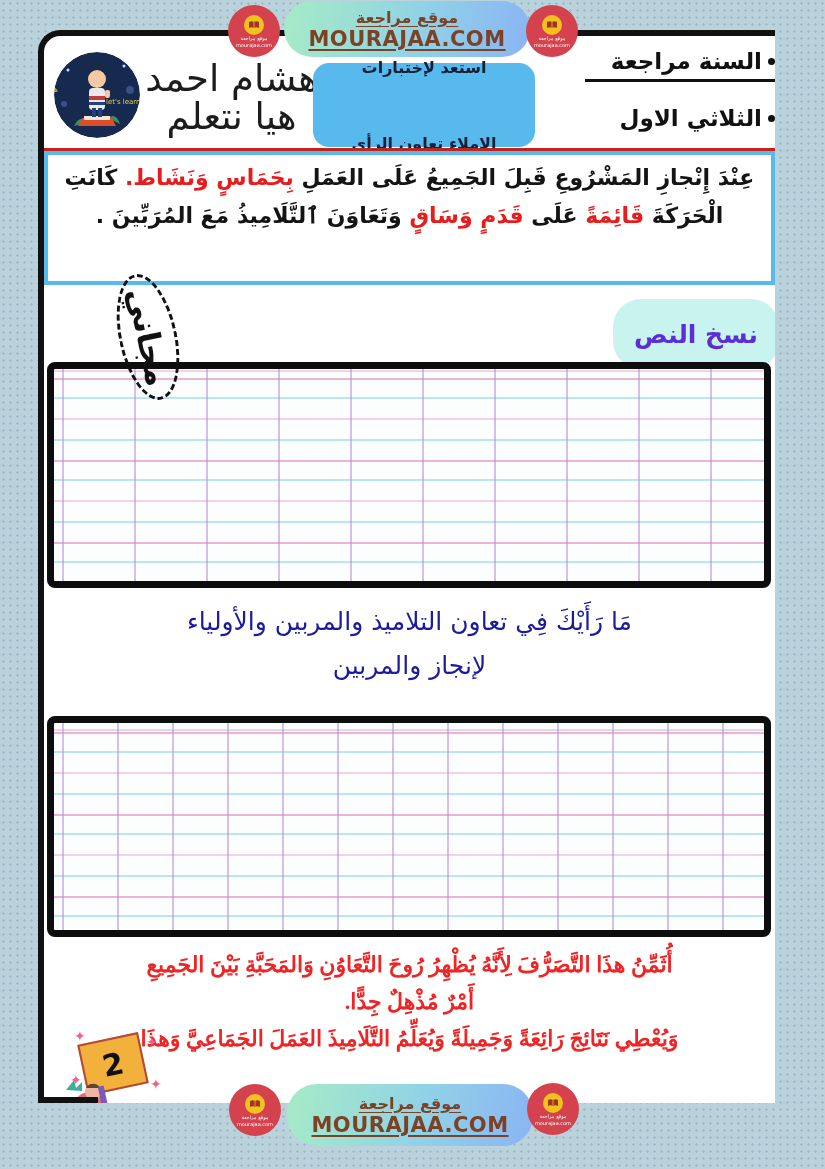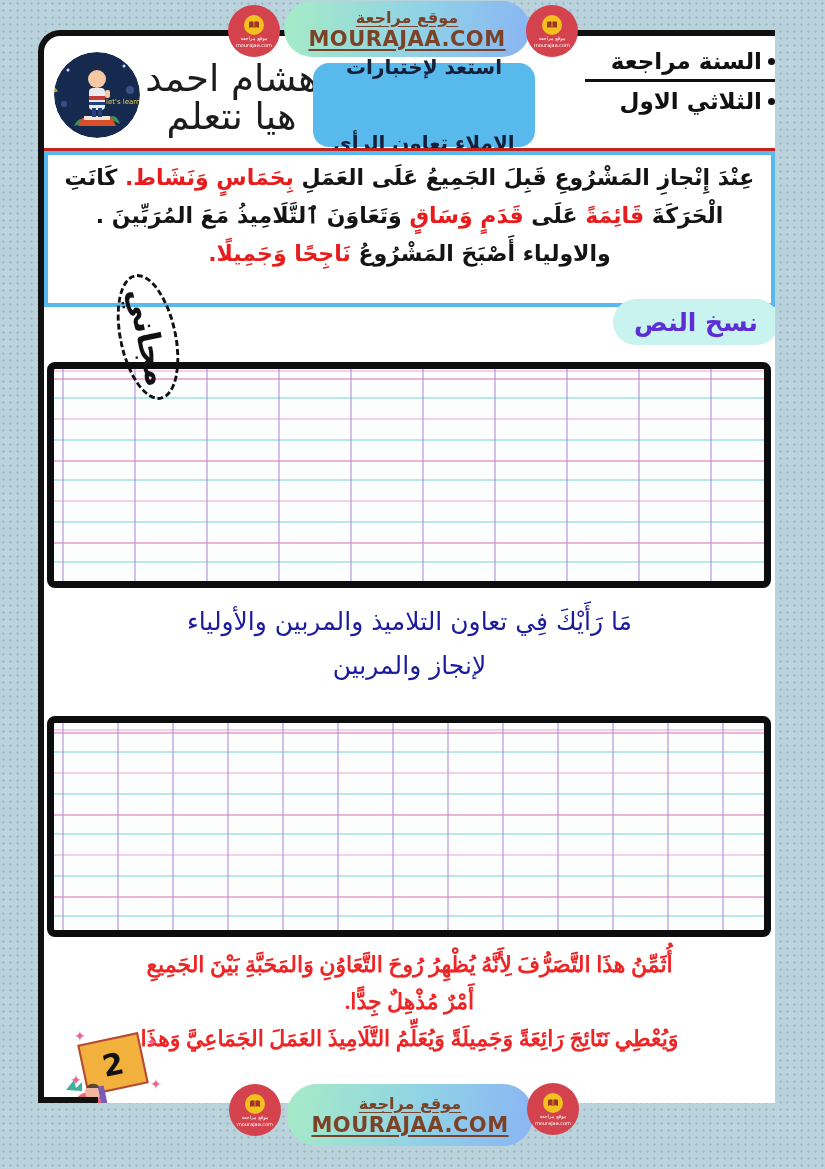--- a/index.html
+++ b/index.html
@@ -24,46 +24,46 @@
   }
   .page-bottom-stub{position:absolute; left:0; top:1061px; width:54px; height:6px; background:#111;}
   
   .avatar{position:absolute; left:10px; top:16px; width:86px; height:86px; border-radius:50%; overflow:hidden;}
   .author{position:absolute; left:100px; top:24px; width:175px; text-align:center; direction:rtl;
           font-size:37px; color:#1c1c1c; line-height:38px; font-weight:500;}
   .exam-box{
     position:absolute; left:269px; top:27px; width:222px; height:84px;
     background:var(--accent-blue); border-radius:16px; direction:rtl;
     display:flex; flex-direction:column; justify-content:center; align-items:center;
-    color:#141f3a; font-size:20px; font-weight:600; line-height:33px;gap:43px;
+    color:#141f3a; font-size:16px; font-weight:600; line-height:33px;gap:43px;
   }
   .grade-block{position:absolute; right:0; top:12px; width:190px; direction:rtl; font-weight:bold; font-size:23px; color:#111;}
   .grade-line{display:flex; align-items:center; gap:6px; padding-bottom:5px; border-bottom:3px solid #111;}
-  .term-line{display:flex; align-items:center; gap:6px; margin-top:6px;}
+  .term-line{display:flex; align-items:center; gap:6px; margin-top:23px;}
   .bullet{width:7px; height:7px; border-radius:50%; background:#111; flex:0 0 auto;}
   .red-divider{position:absolute; left:0; right:0; top:112px; height:3px; background:var(--divider-red);}
   
   .dictation{
-    position:absolute; left:0; right:0; top:115px; height:156px;
+    position:absolute; left:0; right:0; top:115px; height:134px;
     border:4px solid var(--accent-blue); background:#fff; direction:rtl;
     text-align:center; font-size:22px; font-weight:bold; color:#141414; line-height:38px;
     padding-top:4px;
   }
   .red{color:var(--highlight-red);}
   
   .stamp{
     position:absolute; left:40px; top:272px; width:128px; height:58px; z-index:5;
     border:3px dashed var(--stamp-black); border-radius:50%;
     transform:rotate(78deg); display:flex; align-items:center; justify-content:center;
     font-size:32px; font-weight:bold; color:var(--stamp-black); direction:rtl;
     background:transparent;
   }
   
   .copy-label{
-    position:absolute; right:-4px; top:263px; width:166px; height:46px;
+    position:absolute; right:-4px; top:263px; width:166px; height:70px;
     background:var(--label-bg); border-radius:28px;
     display:flex; align-items:center; justify-content:center;
     color:var(--label-purple); font-size:25px; font-weight:bold; direction:rtl;
   }
   
   .write-box{
     position:absolute; left:3px; width:724px; border:7px solid #0d0d0d; border-radius:8px;
     background-color:#fcfefd;
     background-image:
       repeating-linear-gradient(to right, rgba(176,140,220,.55) 0 2px, transparent 2px var(--vgap)),
@@ -168,21 +168,20 @@
         <span class="bullet"></span>
         <span>الثلاثي الاول</span>
       </div>
     </div>
 
     <div class="red-divider"></div>
 
     <div class="dictation">
       <div><span>عِنْدَ إِنْجازِ المَشْرُوعِ قَبِلَ الجَمِيعُ عَلَى العَمَلِ </span><span class="red">بِحَمَاسٍ وَنَشَاط.</span><span> كَانَتِ</span></div>
       <div><span>الْحَرَكَةَ </span><span class="red">قَائِمَةً</span><span> عَلَى </span><span class="red">قَدَمٍ وَسَاقٍ</span><span> وَتَعَاوَنَ ٱلتَّلَامِيذُ مَعَ المُرَبِّينَ .</span></div>
-      <div><span>والاولياء أَصْبَحَ المَشْرُوعُ </span><span class="red">نَاجِحًا وَجَمِيلًا.</span></div>
     </div>
 
     <div class="stamp">مجاني</div>
 
     <div class="copy-label">نسخ النص</div>
 
     <div class="write-box box1"></div>
 
     <div class="question">
       <div>مَا رَأَيْكَ فِي تعاون التلاميذ والمربين والأولياء</div>

